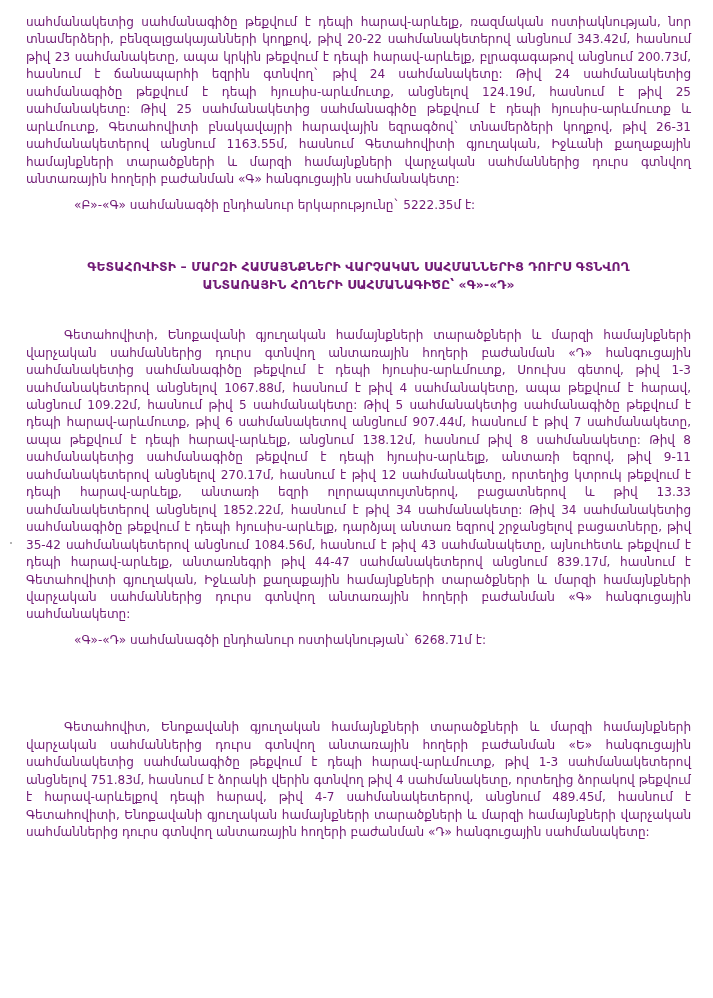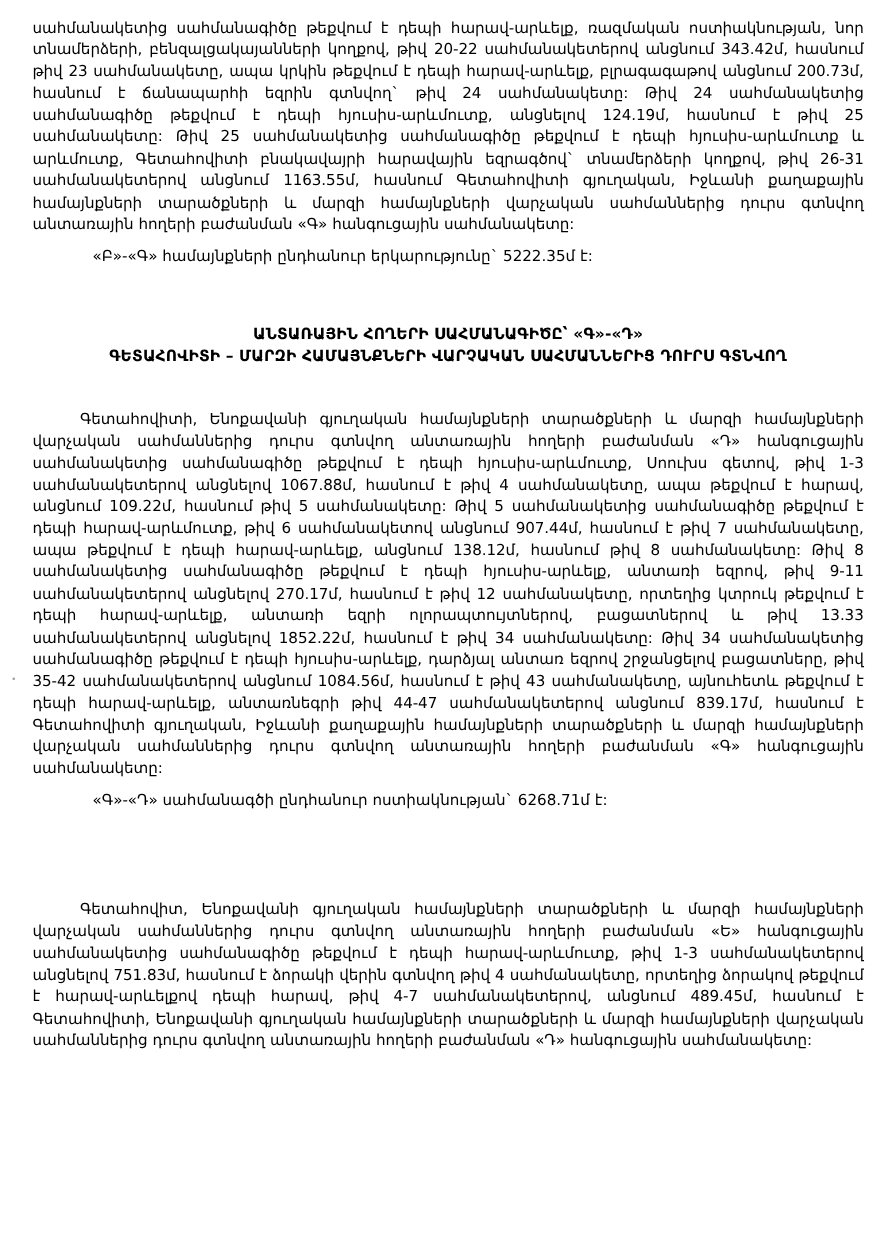--- a/index.html
+++ b/index.html
@@ -10,21 +10,21 @@
   }
 
   #page {
     position: relative;
     width: 713px;
     height: 998px;
     background: #ffffff;
     box-sizing: border-box;
     padding: 14px 22px 10px 26px;
     font-family: "DejaVu Sans", "Liberation Sans", sans-serif;
-    color: #000000;
+    color: #701a75;
     overflow: hidden;
   }
 
   .para {
     font-size: 12.1px;
     line-height: 17.45px;
     text-align: justify;
     text-justify: inter-word;
     margin: 0;
     letter-spacing: -0.05px;
@@ -72,26 +72,26 @@
 <body>
 
 <div id="page">
 
   <div class="speck"></div>
 
   <p class="para">սահմանակետից սահմանագիծը թեքվում է դեպի հարավ-արևելք, ռազմական ոստիակնության, նոր տնամերձերի, բենզալցակայանների կողքով, թիվ 20-22 սահմանակետերով անցնում 343.42մ, հասնում թիվ 23 սահմանակետը, ապա կրկին թեքվում է դեպի հարավ-արևելք, բլրագագաթով անցնում 200.73մ, հասնում է ճանապարհի եզրին գտնվող` թիվ 24 սահմանակետը: Թիվ 24 սահմանակետից սահմանագիծը թեքվում է դեպի հյուսիս-արևմուտք, անցնելով 124.19մ, հասնում է թիվ 25 սահմանակետը: Թիվ 25 սահմանակետից սահմանագիծը  թեքվում է դեպի հյուսիս-արևմուտք և արևմուտք, Գետահովիտի բնակավայրի հարավային եզրագծով` տնամերձերի կողքով, թիվ 26-31 սահմանակետերով անցնում 1163.55մ, հասնում Գետահովիտի գյուղական, Իջևանի քաղաքային համայնքների տարածքների և մարզի համայնքների վարչական սահմաններից դուրս  գտնվող անտառային հողերի  բաժանման «Գ» հանգուցային սահմանակետը:</p>
 
   <div class="spacer-xs"></div>
 
-  <p class="sum-line">«Բ»-«Գ»  համայնքների ընդհանուր երկարությունը` 5222.35մ է:</p>
+  <p class="sum-line">«Բ»-«Գ»  սահմանագծի ընդհանուր երկարությունը` 5222.35մ է:</p>
 
   <div class="spacer-xl"></div>
 
+  <h2 class="heading">ԳԵՏԱՀՈՎԻՏԻ – ՄԱՐԶԻ ՀԱՄԱՅՆՔՆԵՐԻ ՎԱՐՉԱԿԱՆ ՍԱՀՄԱՆՆԵՐԻՑ ԴՈՒՐՍ ԳՏՆՎՈՂ</h2>
   <h2 class="heading">ԱՆՏԱՌԱՅԻՆ ՀՈՂԵՐԻ  ՍԱՀՄԱՆԱԳԻԾԸ՝  «Գ»-«Դ»</h2>
-  <h2 class="heading">ԳԵՏԱՀՈՎԻՏԻ – ՄԱՐԶԻ ՀԱՄԱՅՆՔՆԵՐԻ ՎԱՐՉԱԿԱՆ ՍԱՀՄԱՆՆԵՐԻՑ ԴՈՒՐՍ ԳՏՆՎՈՂ</h2>
 
   <div class="spacer-l"></div>
 
   <p class="para indent">Գետահովիտի, Ենոքավանի գյուղական համայնքների տարածքների և մարզի համայնքների վարչական սահմաններից դուրս գտնվող անտառային հողերի բաժանման «Դ» հանգուցային սահմանակետից սահմանագիծը թեքվում է դեպի հյուսիս-արևմուտք, Սոուխս գետով, թիվ 1-3 սահմանակետերով անցնելով 1067.88մ, հասնում է թիվ 4 սահմանակետը, ապա թեքվում է հարավ, անցնում 109.22մ, հասնում թիվ 5 սահմանակետը: Թիվ 5 սահմանակետից սահմանագիծը թեքվում է դեպի հարավ-արևմուտք, թիվ 6 սահմանակետով անցնում 907.44մ, հասնում է թիվ 7 սահմանակետը, ապա թեքվում է դեպի հարավ-արևելք, անցնում 138.12մ, հասնում թիվ 8 սահմանակետը: Թիվ 8 սահմանակետից սահմանագիծը  թեքվում  է  դեպի  հյուսիս-արևելք,  անտառի  եզրով,  թիվ  9-11 սահմանակետերով անցնելով 270.17մ, հասնում է թիվ 12 սահմանակետը, որտեղից կտրուկ թեքվում է դեպի հարավ-արևելք, անտառի եզրի ոլորապտույտներով, բացատներով և թիվ 13.33 սահմանակետերով անցնելով 1852.22մ, հասնում է թիվ 34 սահմանակետը: Թիվ 34 սահմանակետից սահմանագիծը թեքվում է դեպի հյուսիս-արևելք, դարձյալ անտառ եզրով շրջանցելով բացատները, թիվ 35-42 սահմանակետերով անցնում 1084.56մ, հասնում է թիվ 43 սահմանակետը, այնուհետև թեքվում է դեպի հարավ-արևելք, անտառնեգրի թիվ 44-47 սահմանակետերով անցնում 839.17մ, հասնում է Գետահովիտի գյուղական, Իջևանի քաղաքային համայնքների տարածքների և մարզի համայնքների վարչական սահմաններից դուրս գտնվող անտառային հողերի բաժանման «Գ» հանգուցային սահմանակետը:</p>
 
   <div class="spacer-xs"></div>
 
   <p class="sum-line">«Գ»-«Դ» սահմանագծի ընդհանուր ոստիակնության`  6268.71մ է:</p>
 
   <div class="spacer-m"></div>

